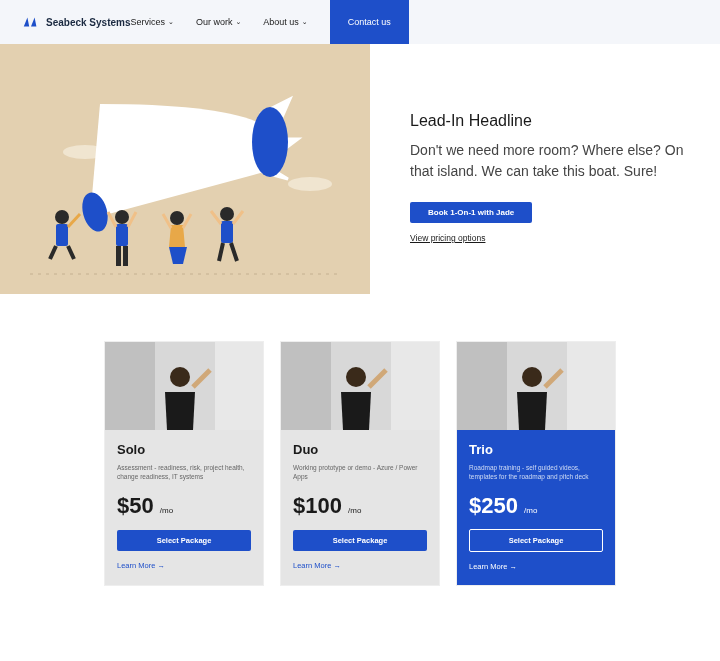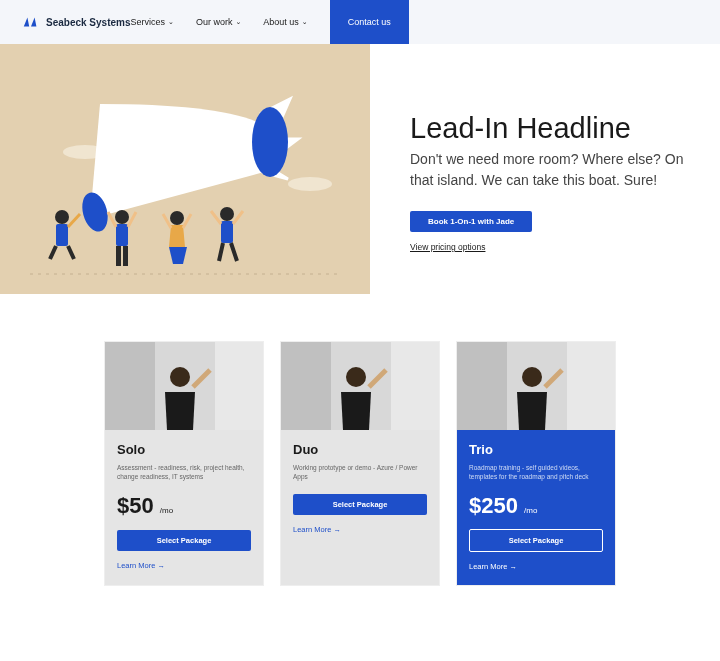--- a/index.html
+++ b/index.html
@@ -8,21 +8,21 @@
 .logo-wrap{display:flex;align-items:center;gap:6px;padding-left:22px}
 .logo-mark{width:18px;height:14px}
 .logo-text{font-size:10px;font-weight:600;color:#1a2940}
 .nav{display:flex;align-items:center;gap:22px;height:100%}
 .nav-item{font-size:9px;color:#1a1a1a;cursor:pointer;display:flex;align-items:center;gap:3px}
 .chev{font-size:7px}
 .contact-btn{background:#1e4fc9;color:#fff;font-size:9px;font-weight:400;height:44px;padding:0 18px;display:flex;align-items:center;cursor:pointer}
 .hero{display:flex;gap:20px;padding:0 0 0 0}
 .hero-img{width:370px;height:250px;background:#e3d0b0;position:relative;overflow:hidden}
 .hero-text{flex:1;padding:68px 28px 0 20px}
-.hero-title{font-size:29px;font-weight:400;margin-bottom:4px}
+.hero-title{font-size:16px;font-weight:400;margin-bottom:10px}
 .hero-sub{font-size:14px;color:#444;line-height:1.5;margin-bottom:19px}
 .hero-btn{background:#1e4fc9;color:#fff;font-size:8px;font-weight:600;padding:6px 18px;border-radius:2px;border:none;cursor:pointer;margin-bottom:4px;display:inline-block}
 .hero-link{font-size:8.5px;color:#1a1a1a;text-decoration:underline;cursor:pointer}
 .pricing{display:flex;gap:18px;justify-content:center;padding:48px 60px 30px}
 .card{width:158px;background:#e5e5e5;box-shadow:0 0 0 1px #eee}
 .card.featured{background:#1e4fc9;color:#fff}
 .card-img{width:100%;height:88px;background:linear-gradient(135deg,#c9ccd0 0%,#e8e8e8 50%,#d0d0d0 100%);position:relative;overflow:hidden}
 .card-body{padding:12px 12px 14px}
 .card-title{font-size:13px;font-weight:700;margin-bottom:6px}
 .card-desc{font-size:6.5px;line-height:1.4;color:#666;margin-bottom:12px;min-height:18px}
@@ -130,20 +130,21 @@
           <rect width="158" height="88" fill="#d8d8d8"></rect>
           <rect x="0" y="0" width="50" height="88" fill="#c0c0c0"></rect>
           <rect x="110" y="0" width="48" height="88" fill="#e8e8e8"></rect>
           <circle cx="75" cy="35" r="10" fill="#3a2a1a"></circle>
           <path d="M 60 50 L 90 50 L 88 88 L 62 88 Z" fill="#1a1a1a"></path>
           <path d="M 88 45 L 105 28" stroke="#d0a878" stroke-width="5"></path>
         </svg></div>
     <div class="card-body">
       <div class="card-title">Duo</div>
       <div class="card-desc">Working prototype or demo - Azure / Power Apps</div>
+      <div class="card-price"><span>$100</span> <span class="per">/mo</span></div>
       <button class="card-btn">Select Package</button>
       <div class="card-link">Learn More →</div>
     </div>
   </div>
   <div class="card featured">
     <div class="card-img"><svg width="158" height="88">
           <rect width="158" height="88" fill="#d8d8d8"></rect>
           <rect x="0" y="0" width="50" height="88" fill="#c0c0c0"></rect>
           <rect x="110" y="0" width="48" height="88" fill="#e8e8e8"></rect>
           <circle cx="75" cy="35" r="10" fill="#3a2a1a"></circle>

